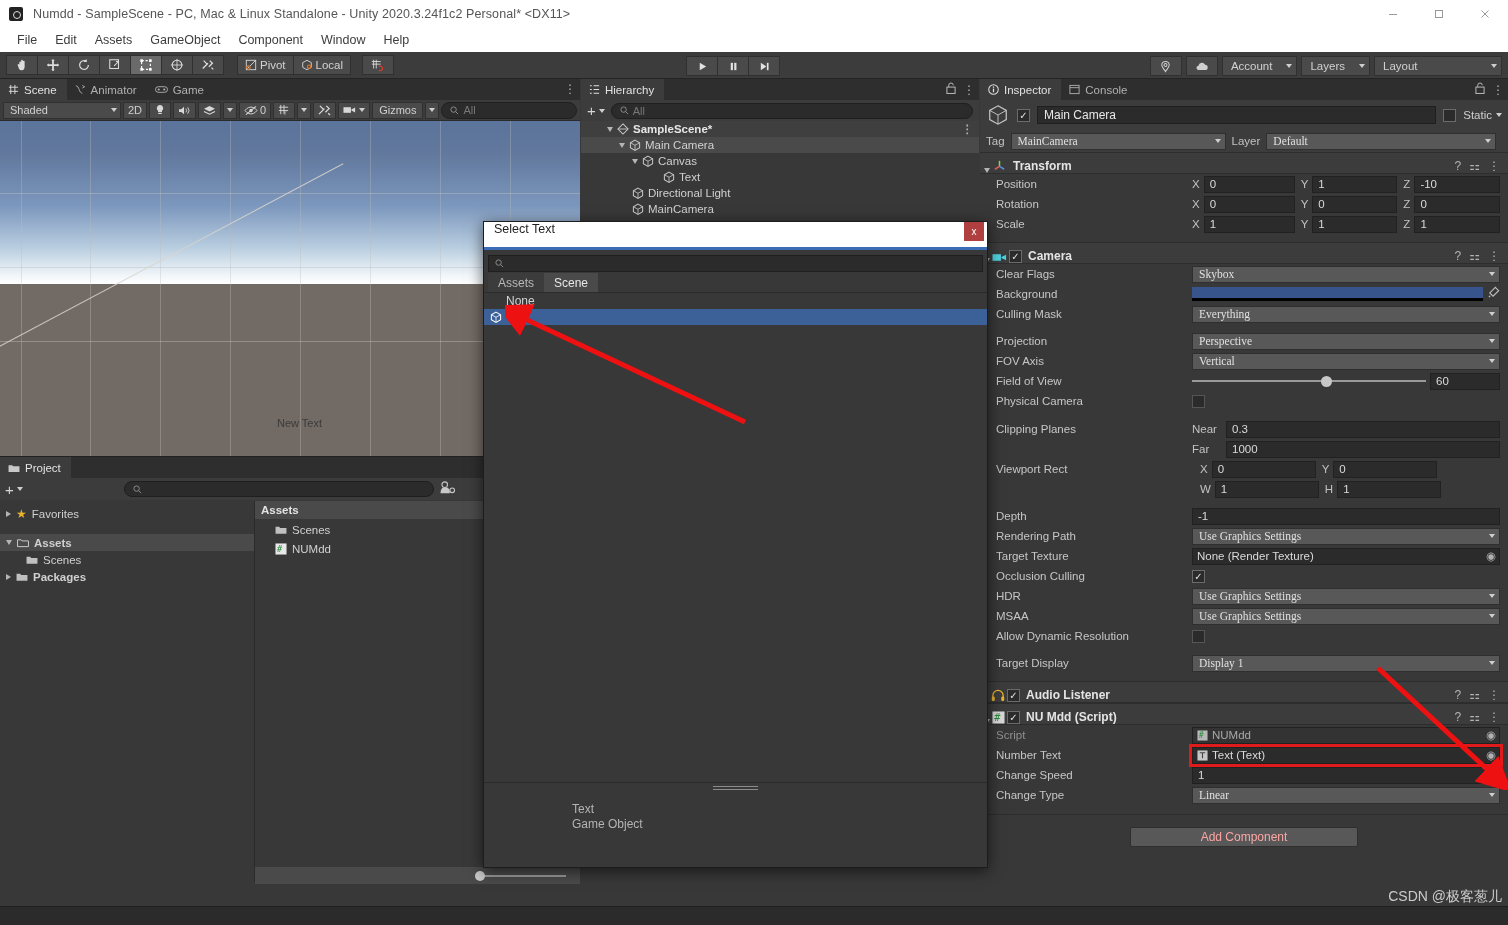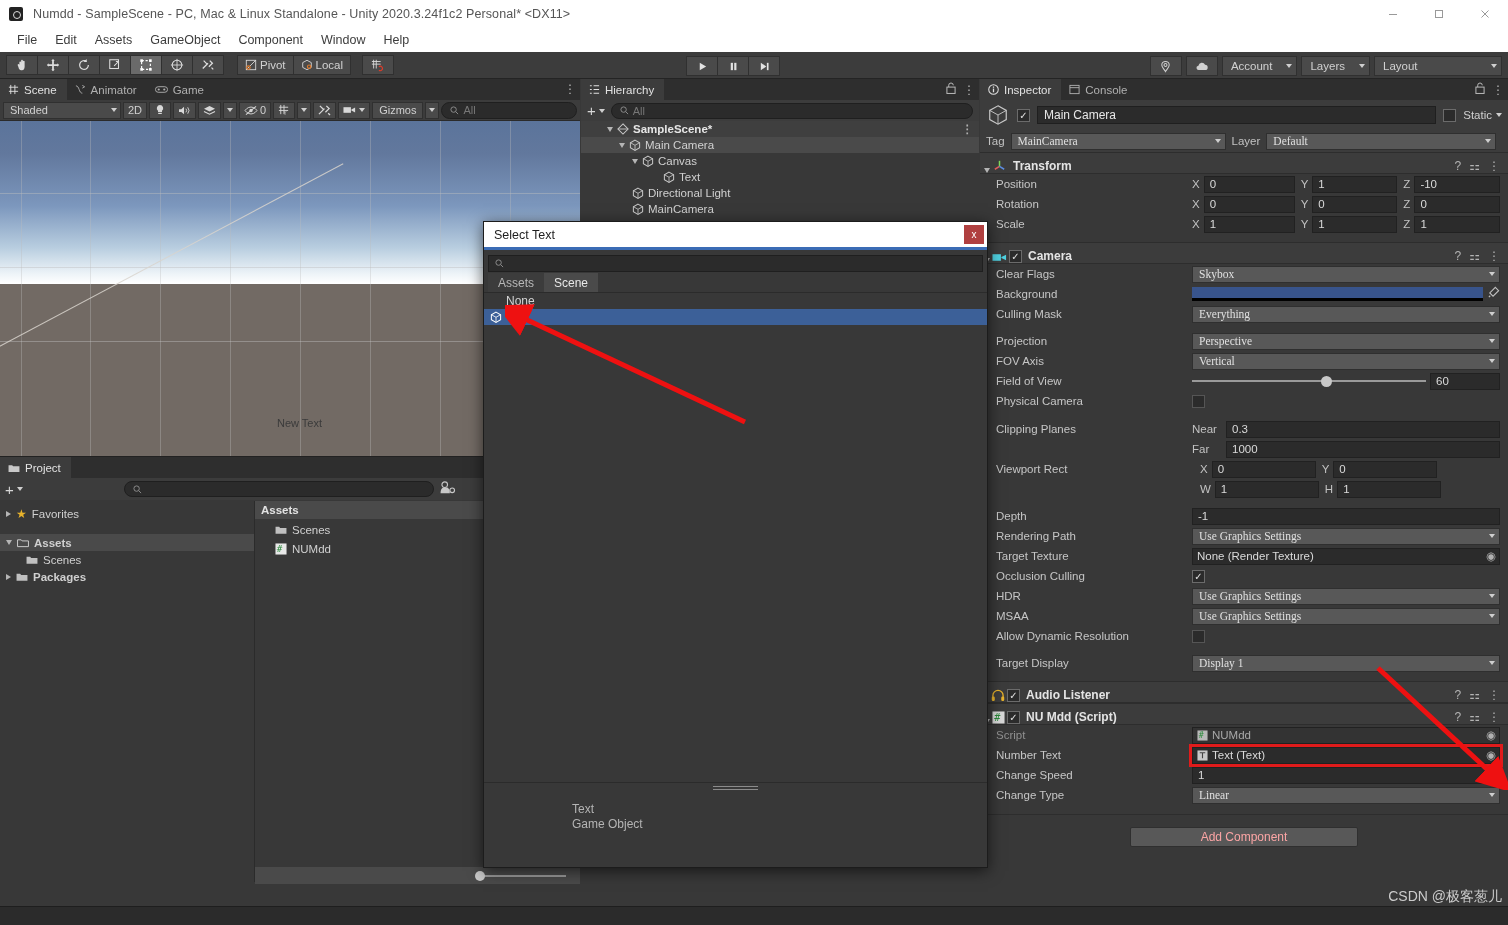--- a/index.html
+++ b/index.html
@@ -142,21 +142,21 @@
      align-items:center; padding-left:4px; gap:4px; color:#dadada; font-size:11.5px; margin-right:8px;}
   .objfield .picker { margin-left:auto; margin-right:3px; color:#b0b0b0;}
   .redbox { outline:3px solid #e01b1b; outline-offset:0px; }
   .slider2 { flex:1; height:17px; display:flex; align-items:center; position:relative; margin-right:4px;}
   .slider2 .trk { position:absolute; left:0; right:0; height:2px; background:#9a9a9a; }
   .slider2 .knb { position:absolute; left:55%; width:11px; height:11px; border-radius:50%; background:#c8c8c8;}
 
   
   #select-dialog { position:absolute; left:483px; top:221px; width:505px; height:647px;
      background:#383838; border:1px solid #1c1c1c; box-shadow:0 3px 14px rgba(0,0,0,.6); }
-  .dlg-title { height:25px; background:#fff; display:flex; align-items:center; padding-left:10px;
+  .dlg-title { height:25px; background:#fff; display:flex; padding-left:10px;
      color:#1e1e1e; font-size:12.5px; }
   .dlg-close { margin-left:auto; width:20px; height:19px; background:#b04040; color:#fff;
      display:flex; align-items:center; justify-content:center; font-size:10px; margin-right:3px;}
   .dlg-blue { height:3px; background:#3b6cb5; }
   .dlg-search { margin:5px 4px 2px 4px; height:17px; background:#2b2b2b; border:1px solid #1f1f1f;
      display:flex; align-items:center; padding:0 6px; gap:5px; color:#777; font-size:11px; }
   .dlg-tabs { height:19px; display:flex; align-items:flex-end; padding-left:4px; border-bottom:1px solid #2b2b2b;}
   .dlg-tab { height:19px; padding:0 10px; display:flex; align-items:center; color:#b8b8b8; font-size:12px;
      background:#3c3c3c; }
   .dlg-tab.active { background:#4a4a4a; color:#e8e8e8; }

